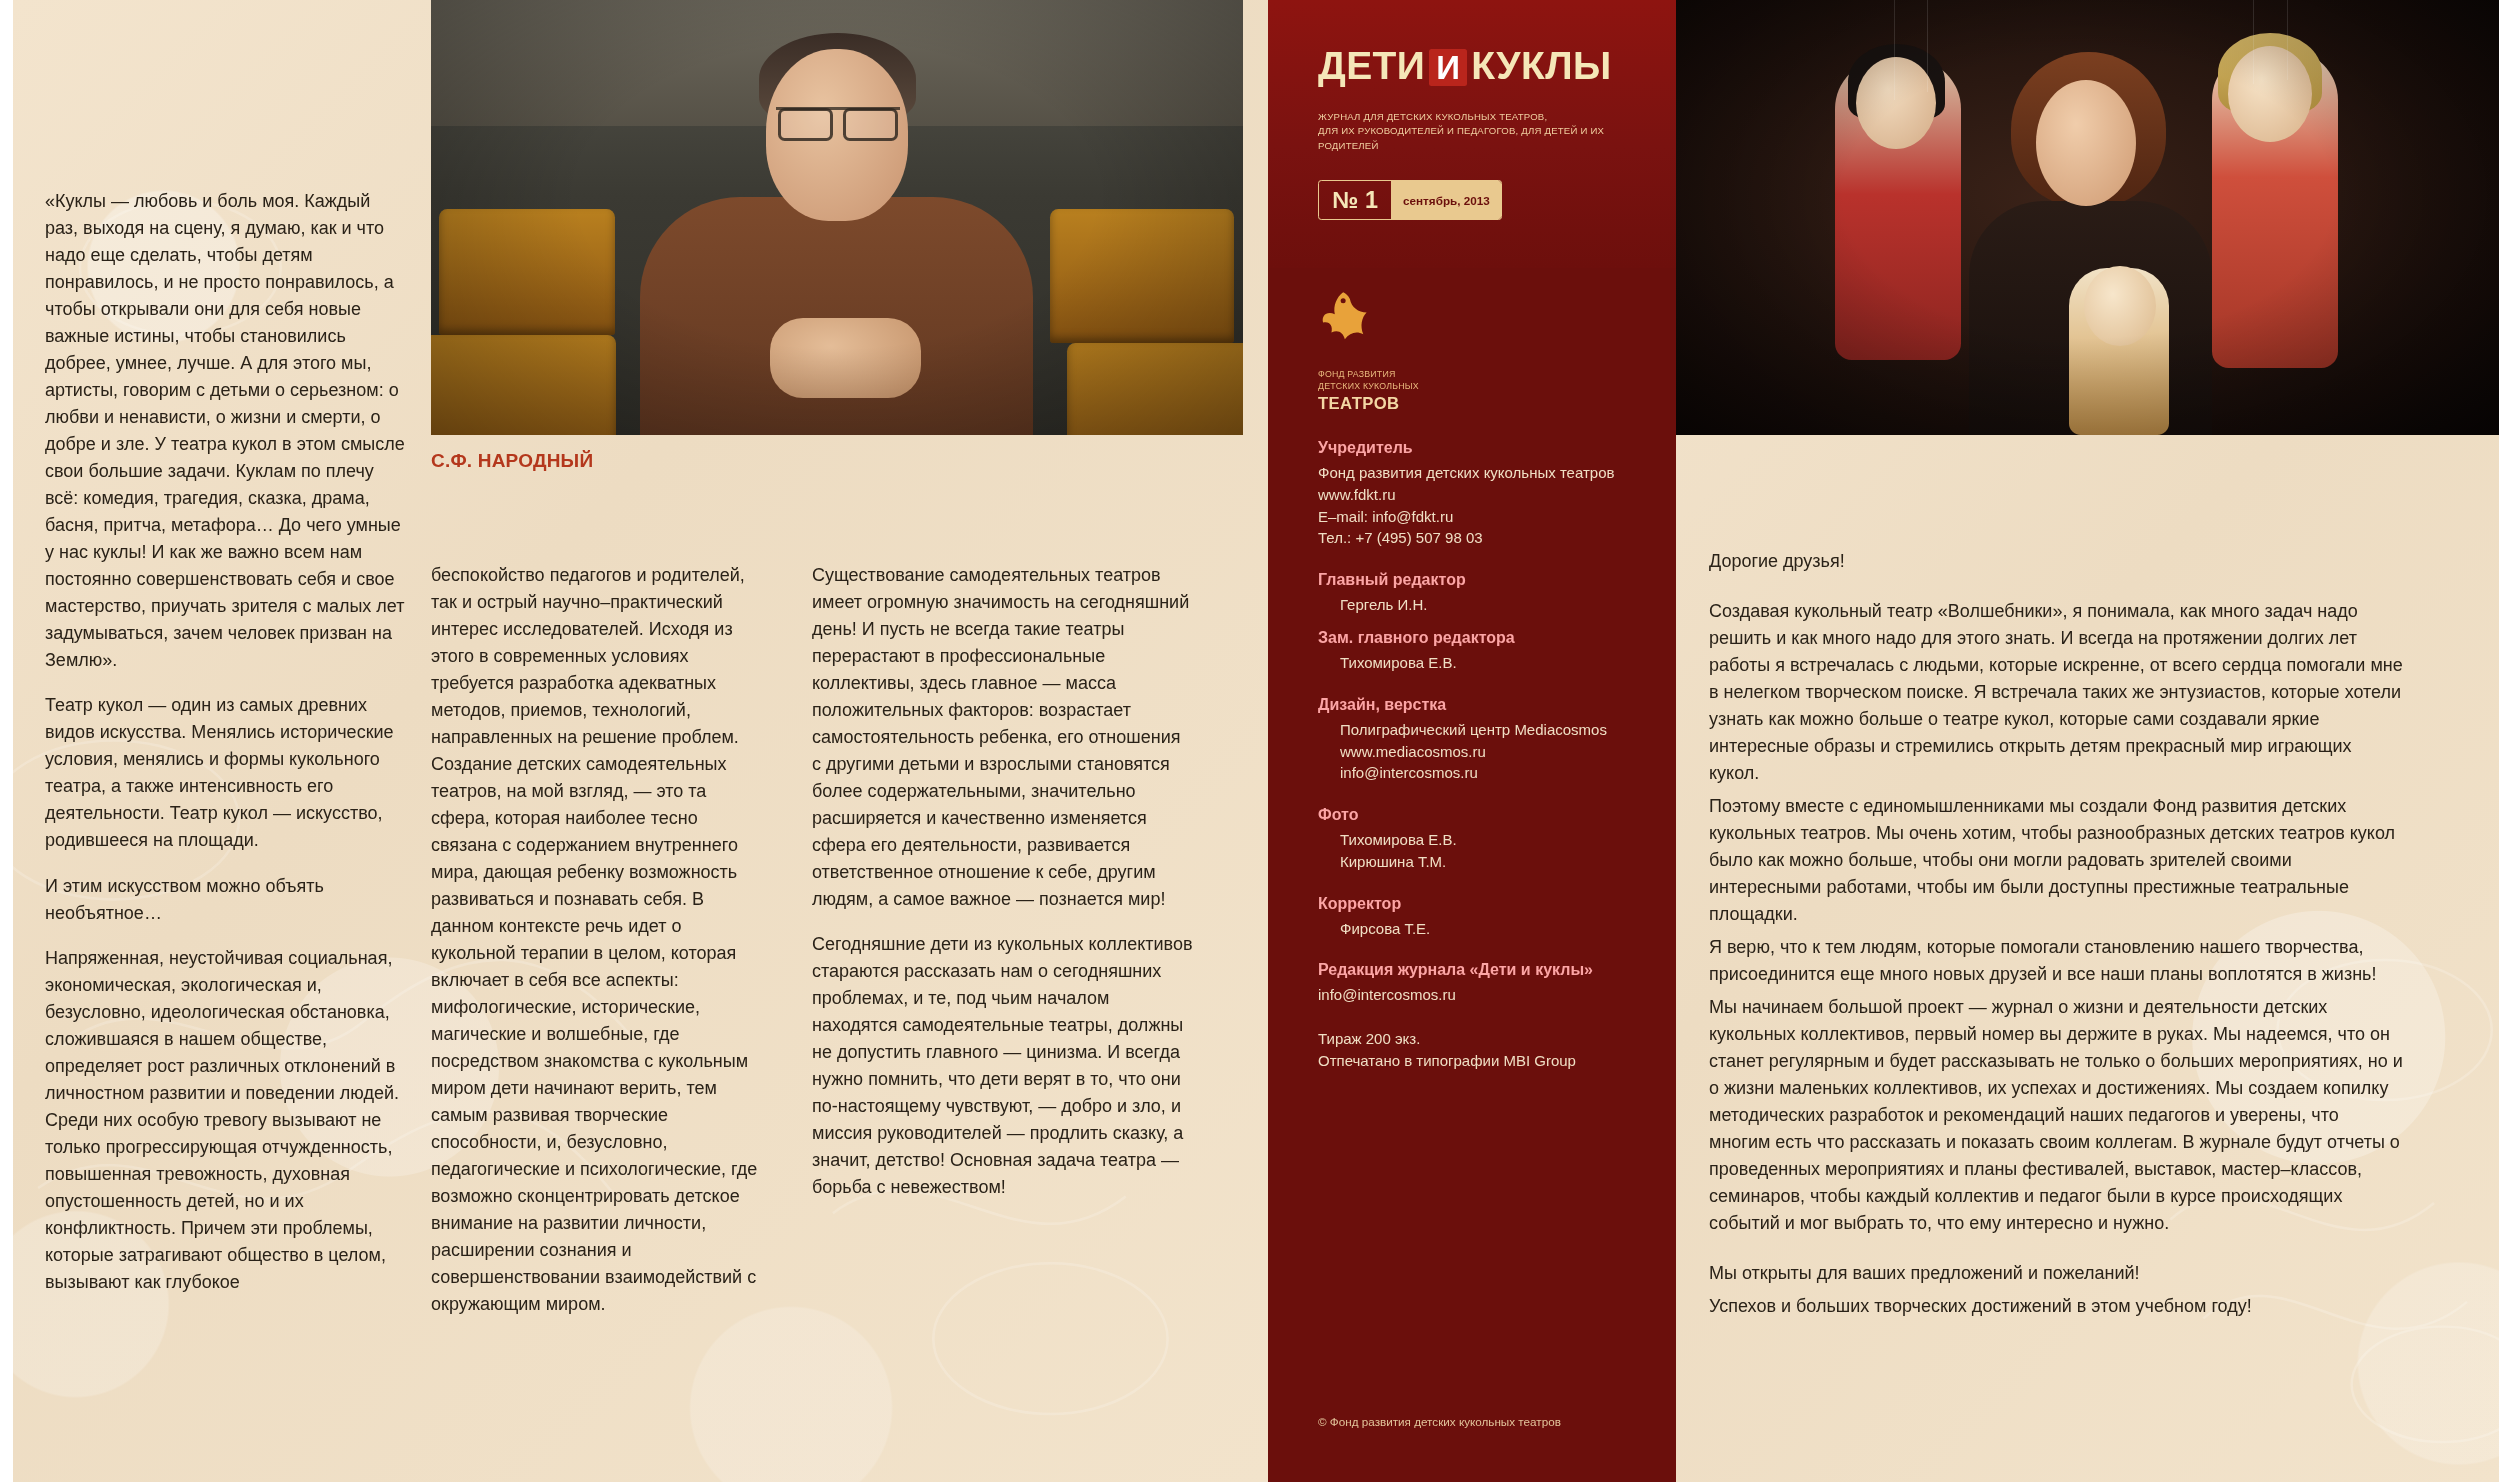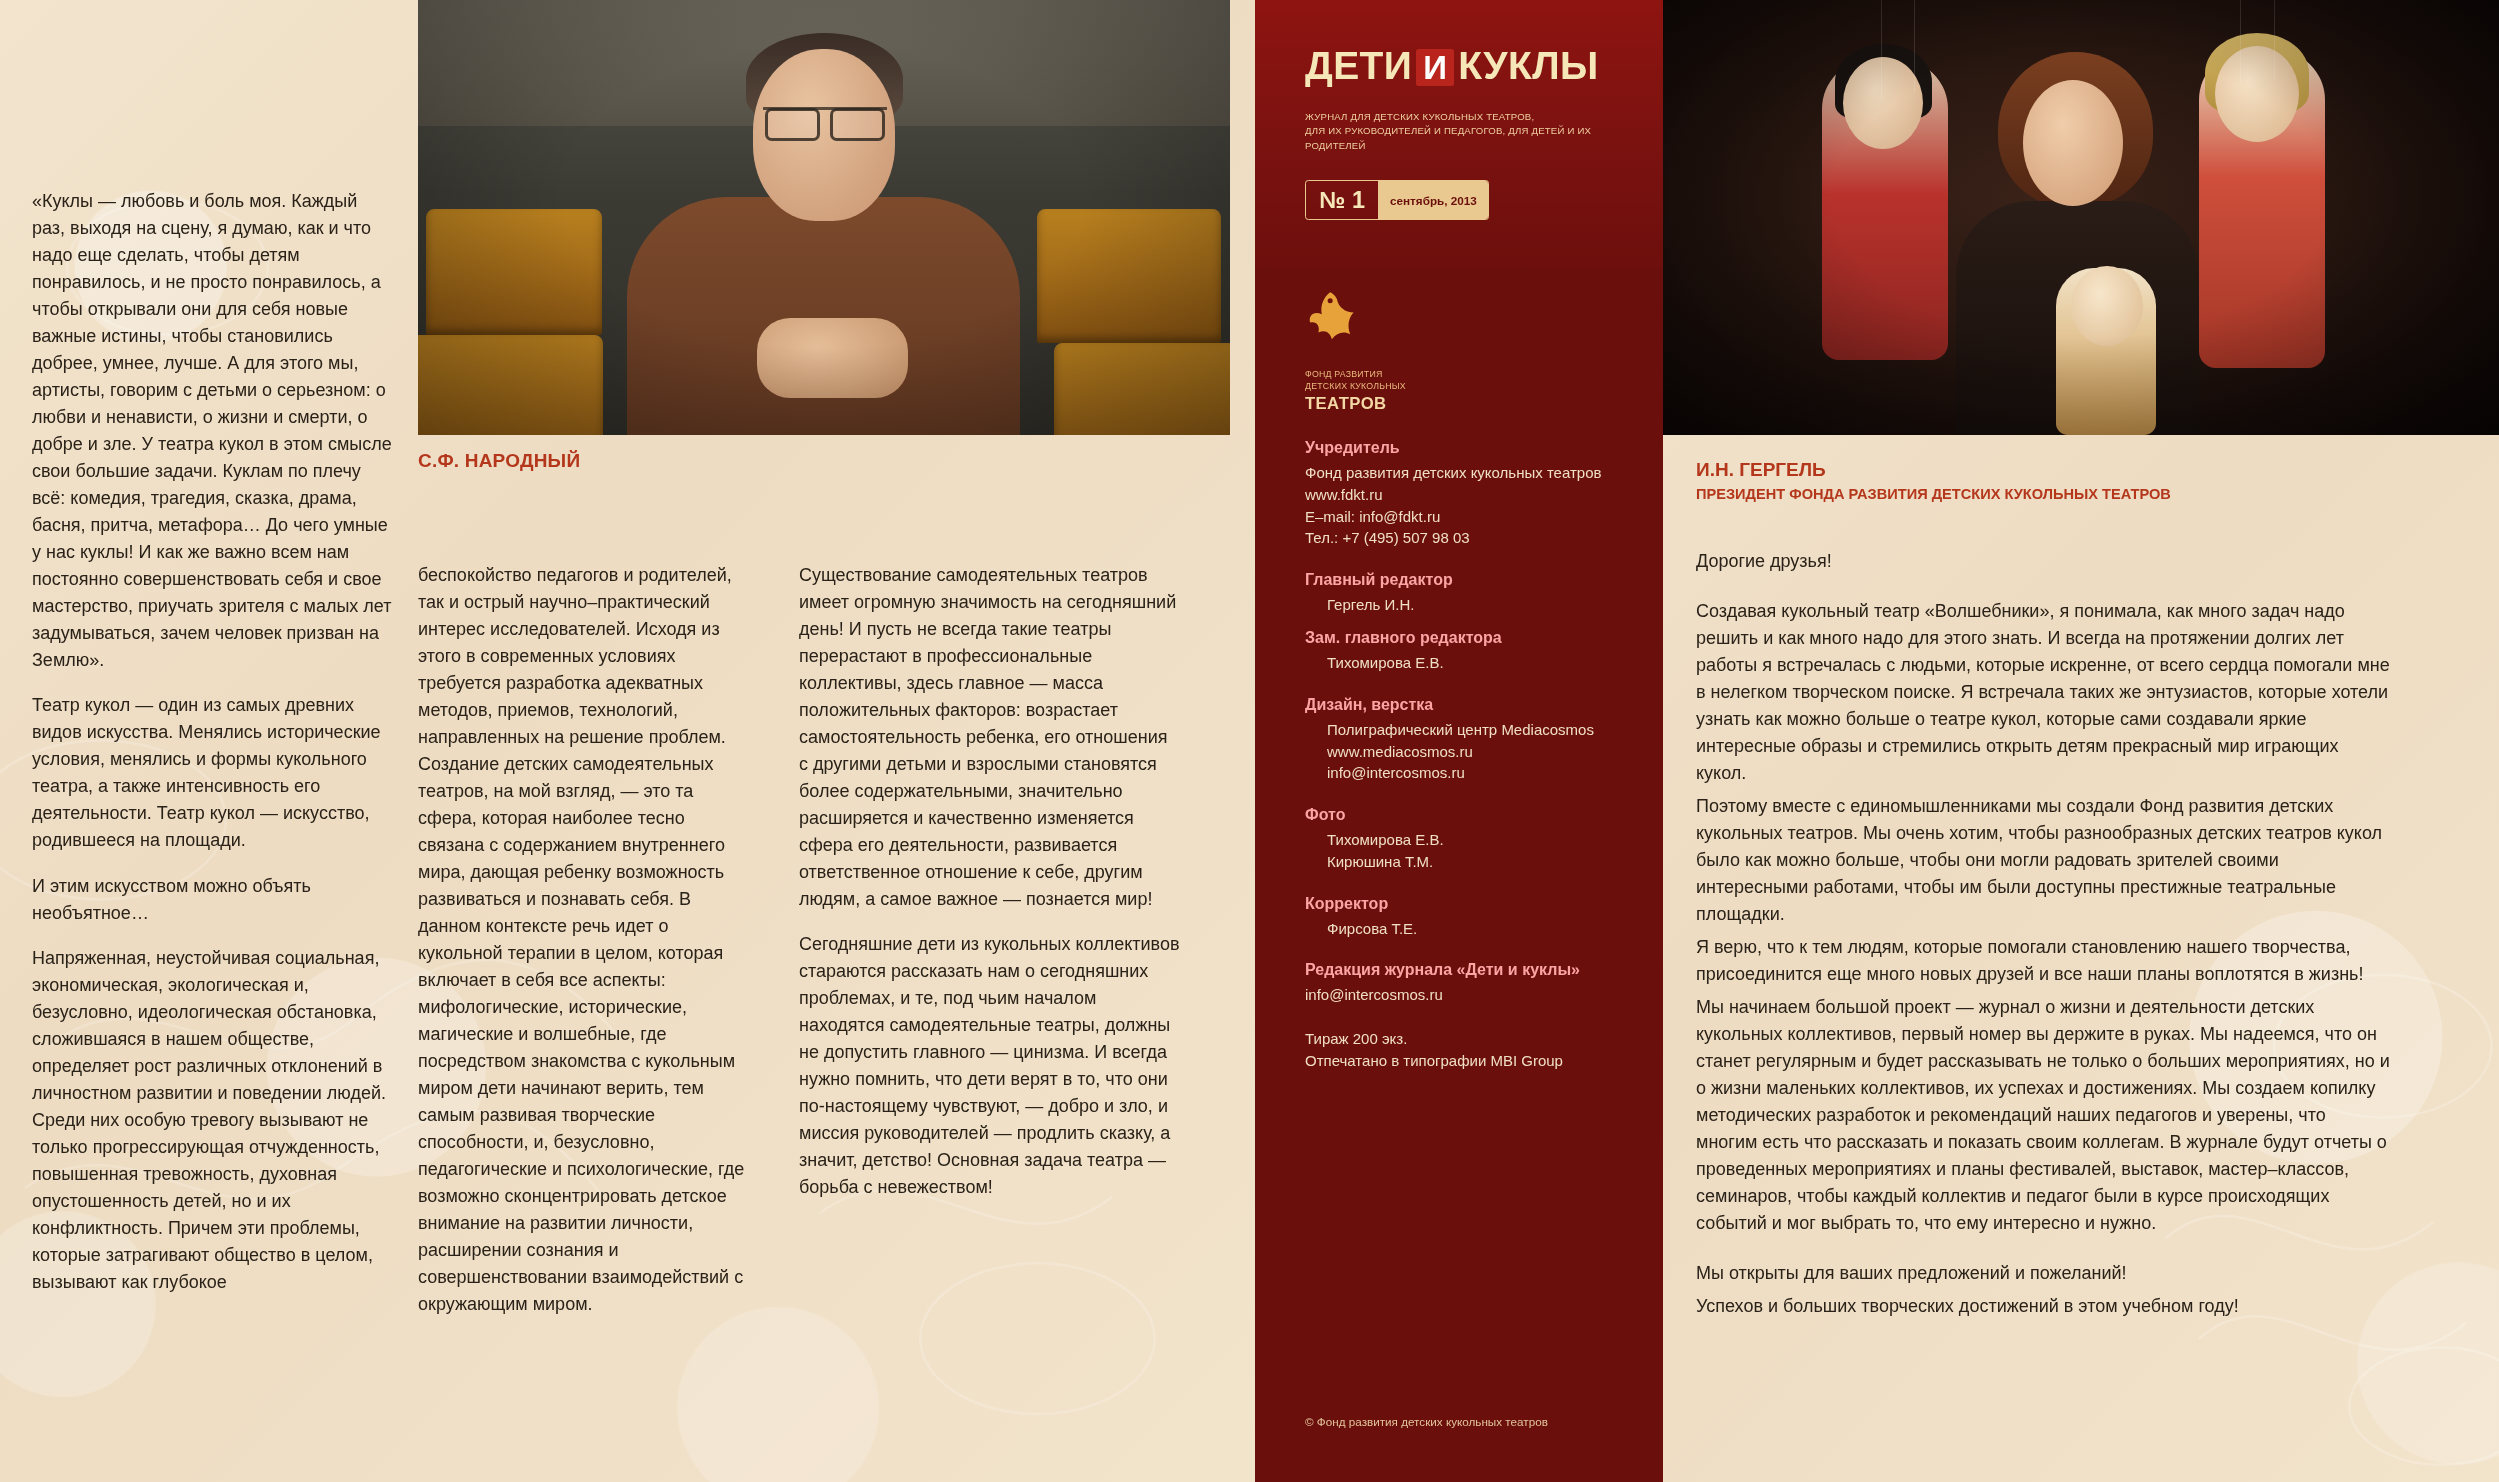--- a/index.html
+++ b/index.html
@@ -20,20 +20,21 @@
     display: flex;
   }
 
   
   .page-left {
     position: relative;
     width: 1255px;
     height: 1482px;
     background: #f0e0c8;
     overflow: hidden;
+    margin-left: 13px;
   }
   .page-left .bg-pattern {
     position: absolute;
     inset: 0;
     background:
       radial-gradient(circle at 12% 18%, rgba(255,255,255,0.30) 0 75px, rgba(255,255,255,0) 77px),
       radial-gradient(circle at 30% 72%, rgba(255,255,255,0.22) 0 109px, rgba(255,255,255,0) 110px),
       radial-gradient(circle at 5% 88%, rgba(255,255,255,0.20) 0 92px, rgba(255,255,255,0) 94px),
       radial-gradient(circle at 62% 95%, rgba(255,255,255,0.18) 0 100px, rgba(255,255,255,0) 102px),
       linear-gradient(135deg, #f3e4cd 0%, #eddcc2 40%, #f2e3cb 100%);
@@ -581,24 +582,20 @@
       <div class="p2-head"></div>
       <div class="woman-hair"></div>
       <div class="woman-body"></div>
       <div class="woman-head"></div>
       <div class="puppet p3"></div>
       <div class="p3-head"></div>
       <div class="strings"></div>
       <div class="vignette"></div>
     </div>
 
-    <div class="byline-right">
-      <div class="name">И.Н. ГЕРГЕЛЬ</div>
-      <div class="role">ПРЕЗИДЕНТ ФОНДА РАЗВИТИЯ ДЕТСКИХ КУКОЛЬНЫХ ТЕАТРОВ</div>
-    </div>
 
     <div class="col-letter">
       <p class="gap">Дорогие друзья!</p>
       <p>Создавая кукольный театр «Волшебники», я понимала, как много задач надо решить и как много надо для этого знать. И всегда на протяжении долгих лет работы я встречалась с людьми, которые искренне, от всего сердца помогали мне в нелегком творческом поиске. Я встречала таких же энтузиастов, которые хотели узнать как можно больше о театре кукол, которые сами создавали яркие интересные образы и стремились открыть детям прекрасный мир играющих кукол.</p>
       <p>Поэтому вместе с единомышленниками мы создали Фонд развития детских кукольных театров. Мы очень хотим, чтобы разнообразных детских театров кукол было как можно больше, чтобы они могли радовать зрителей своими интересными работами, чтобы им были доступны престижные театральные площадки.</p>
       <p>Я верю, что к тем людям, которые помогали становлению нашего творчества, присоединится еще много новых друзей и все наши планы воплотятся в жизнь!</p>
       <p class="gap">Мы начинаем большой проект — журнал о жизни и деятельности детских кукольных коллективов, первый номер вы держите в руках. Мы надеемся, что он станет регулярным и будет рассказывать не только о больших мероприятиях, но и о жизни маленьких коллективов, их успехах и достижениях. Мы создаем копилку методических разработок и рекомендаций наших педагогов и уверены, что многим есть что рассказать и показать своим коллегам. В журнале будут отчеты о проведенных мероприятиях и планы фестивалей, выставок, мастер–классов, семинаров, чтобы каждый коллектив и педагог были в курсе происходящих событий и мог выбрать то, что ему интересно и нужно.</p>
       <p>Мы открыты для ваших предложений и пожеланий!</p>
       <p>Успехов и больших творческих достижений в этом учебном году!</p>
     </div>

